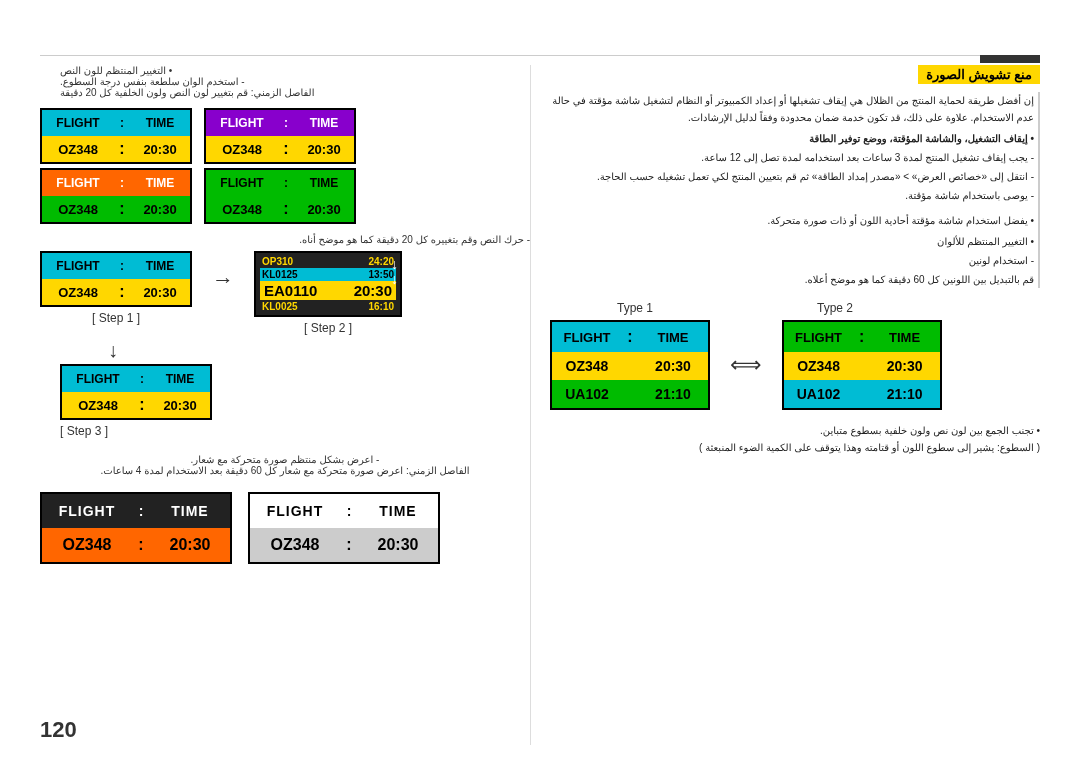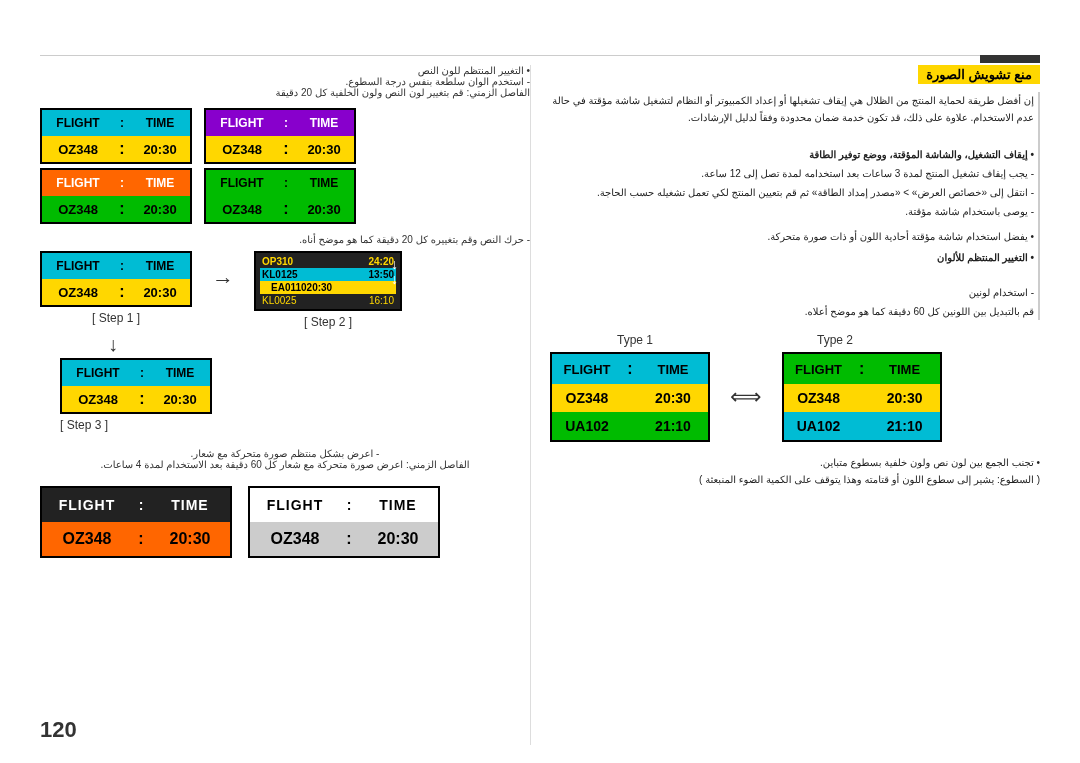--- a/index.html
+++ b/index.html
@@ -61,21 +61,21 @@
 </head>
 <body>
 
 <div class="top-border"></div>
 <div class="right-bar"></div>
 
 <div class="page-number">120</div>
 
 <div class="left-col">
 
-  <div style="text-align:right; direction:rtl; font-size:10px; color:#333; margin-bottom:10px; margin-left:20px; margin-right:0;">
+  <div style="text-align:left; direction:rtl; font-size:10px; color:#333; margin-bottom:10px; margin-left:20px; margin-right:0;">
     <span>• التغيير المنتظم للون النص</span><br>
     <span>- استخدم الوان سلطعة بنفس درجة السطوع.</span><br>
     <span>الفاصل الزمني: قم بتغيير لون النص ولون الخلفية كل 20 دقيقة</span>
   </div>
 
   <div style="display:flex; gap:12px; margin-bottom:4px; align-items:flex-start;">
 
     <div style="border:2px solid #000; display:inline-flex; flex-direction:column;">
       <div style="display:flex; background:#00bcd4; height:26px;">
         <div style="display:flex; align-items:center; justify-content:center; width:72px; font-weight:bold; font-size:12px; color:#000;">FLIGHT</div>
@@ -163,25 +163,25 @@
 
         <div style="padding:2px 4px;">
           <div style="display:flex; justify-content:space-between; color:#ffd700; font-weight:bold; font-size:10px; padding:1px 2px;">
               <span>OP310</span>
               <span>24:20</span>
             </div>
           <div style="display:flex; justify-content:space-between; background:#00bcd4; color:#000; font-weight:bold; font-size:10px; padding:1px 2px;">
               <span>KL0125</span>
               <span>13:50</span>
             </div>
-          <div style="display:flex; justify-content:flex-start; background:#ffd700; color:#000; font-weight:bold; font-size:10px; padding:1px 11px;">
+          <div style="display:flex; justify-content:space-between; background:#ffd700; color:#000; font-weight:bold; font-size:15px; padding:1px 4px;">
               <span>EA0110</span>
               <span>20:30</span>
             </div>
-          <div style="display:flex; justify-content:space-between; color:#ffd700; font-weight:normal; font-size:10px; padding:1px 2px;">
+          <div style="display:flex; justify-content:space-between; color:#ffd700; font-weight:bold; font-size:10px; padding:1px 2px;">
               <span>KL0025</span>
               <span>16:10</span>
             </div>
         </div>
 
         <div style="position:absolute; right:2px; top:4px; display:flex; flex-direction:column; align-items:center;">
           <span style="color:#fff; font-size:14px; line-height:1.1;">↓</span>
           <span style="color:#fff; font-size:14px; line-height:1.1;">↓</span>
         </div>
       </div>
@@ -245,27 +245,27 @@
 
 </div>
 
 <div class="right-col">
 
   <div style="text-align:right; direction:rtl; margin-bottom:8px;">
     <span style="background:#ffd700; padding:2px 8px; font-size:13px; font-weight:bold; color:#000; display:inline-block;">منع تشويش الصورة</span>
   </div>
 
   <div style="direction:rtl; text-align:right; font-size:10px; line-height:1.7; color:#222; margin-bottom:10px; border-right:2px solid #ccc; padding-right:4px;">
-    <p style="margin-bottom:20px;">إن أفضل طريقة لحماية المنتج من الظلال هي إيقاف تشغيلها أو إعداد الكمبيوتر أو النظام لتشغيل شاشة مؤقتة في حالة عدم الاستخدام. علاوة على ذلك، قد تكون خدمة ضمان محدودة وفقاً لدليل الإرشادات.</p>
+    <p style="margin-bottom:4px;">إن أفضل طريقة لحماية المنتج من الظلال هي إيقاف تشغيلها أو إعداد الكمبيوتر أو النظام لتشغيل شاشة مؤقتة في حالة عدم الاستخدام. علاوة على ذلك، قد تكون خدمة ضمان محدودة وفقاً لدليل الإرشادات.</p>
     <p style="margin-bottom:2px; font-weight:bold;">• إيقاف التشغيل، والشاشة المؤقتة، ووضع توفير الطاقة</p>
     <p style="margin-bottom:2px;">- يجب إيقاف تشغيل المنتج لمدة 3 ساعات بعد استخدامه لمدة تصل إلى 12 ساعة.</p>
     <p style="margin-bottom:2px;">- انتقل إلى «خصائص العرض» &gt; «مصدر إمداد الطاقة» ثم قم بتعيين المنتج لكي تعمل تشغيله حسب الحاجة.</p>
     <p style="margin-bottom:8px;">- يوصى باستخدام شاشة مؤقتة.</p>
     <p style="margin-bottom:4px;">• يفضل استخدام شاشة مؤقتة أحادية اللون أو ذات صورة متحركة.</p>
-    <p style="margin-bottom:18px; font-weight:bold;">• التغيير المنتظم للألوان</p>
+    <p style="margin-bottom:2px; font-weight:normal;">• التغيير المنتظم للألوان</p>
     <p style="margin-bottom:2px;">- استخدام لونين</p>
     <p>قم بالتبديل بين اللونين كل 60 دقيقة كما هو موضح أعلاه.</p>
   </div>
 
   <div style="display:flex; gap:30px; justify-content:flex-start; margin-bottom:4px;">
     <div style="text-align:center; width:170px;">
       <span style="font-size:12px; color:#333;">Type 1</span>
     </div>
     <div style="text-align:center; width:170px;">
       <span style="font-size:12px; color:#333;">Type 2</span>

